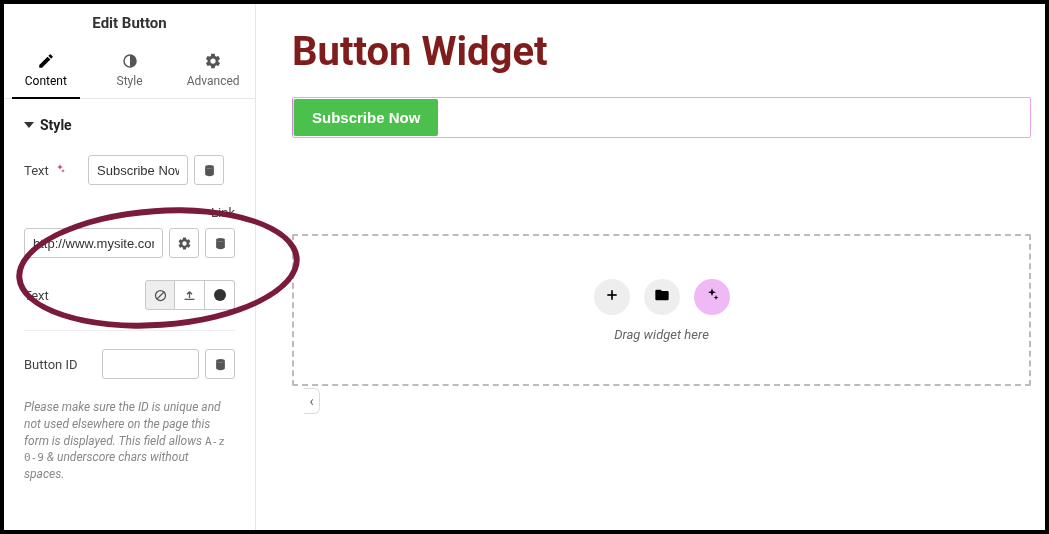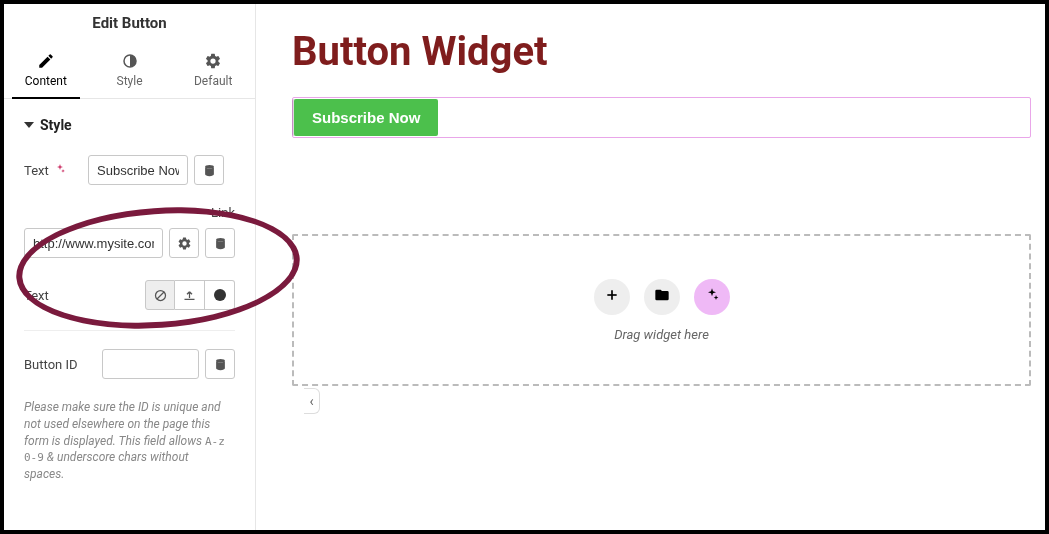--- a/index.html
+++ b/index.html
@@ -93,21 +93,21 @@
             </svg>
         </span>
         <span>Style</span>
       </div>
       <div class="tab">
         <span class="tab-icon">
           <svg viewBox="0 0 24 24" fill="#555">
               <path d="M19.14 12.94a7.07 7.07 0 0 0 .05-.94 7.07 7.07 0 0 0-.05-.94l2.03-1.58a.5.5 0 0 0 .12-.64l-1.92-3.32a.5.5 0 0 0-.6-.22l-2.39.96a7.03 7.03 0 0 0-1.62-.94l-.36-2.54a.5.5 0 0 0-.5-.42h-3.84a.5.5 0 0 0-.5.42l-.36 2.54c-.58.24-1.12.55-1.62.94l-2.39-.96a.5.5 0 0 0-.6.22L2.66 8.84a.5.5 0 0 0 .12.64l2.03 1.58c-.03.31-.05.63-.05.94s.02.63.05.94L2.78 14.52a.5.5 0 0 0-.12.64l1.92 3.32c.13.23.4.32.6.22l2.39-.96c.5.39 1.04.7 1.62.94l.36 2.54c.04.24.25.42.5.42h3.84c.25 0 .46-.18.5-.42l.36-2.54c.58-.24 1.12-.55 1.62-.94l2.39.96c.23.09.47 0 .6-.22l1.92-3.32a.5.5 0 0 0-.12-.64l-2.03-1.58zM12 15.5A3.5 3.5 0 1 1 12 8.5a3.5 3.5 0 0 1 0 7z"></path>
             </svg>
         </span>
-        <span>Default</span>
+        <span>Advanced</span>
       </div>
     </div>
 
     <div class="panel">
       <div class="section-head">
         <span class="caret"></span>
         <span>Style</span>
       </div>
 
 

